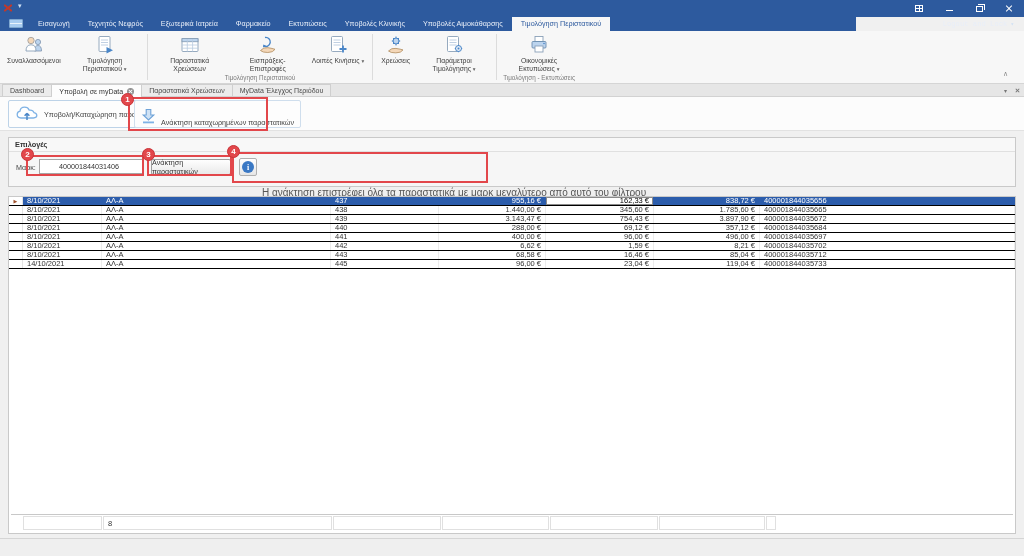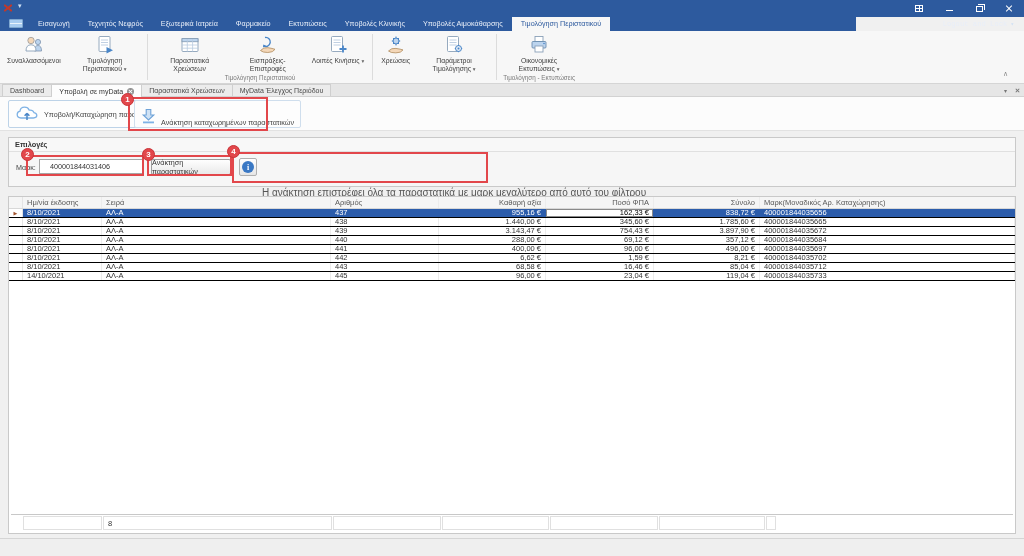--- a/index.html
+++ b/index.html
@@ -61,21 +61,21 @@
   .toolband { position:absolute; left:0; top:97px; width:1024px; height:34px; background:#fcfcfc; border-bottom:1px solid #e2e2e2; }
   .tool-btn { position:absolute; display:flex; align-items:center; gap:5px; border:1px solid #bdd3e8; border-radius:2px; background:#fdfdfd; padding:0 6px; height:28px; top:3px; font-size:7.2px; color:#444; }
   .tool-btn.submit { left:8px; }
   .tool-btn.retrieve { left:134px; border-color:#cfdeed;align-items:flex-end; }
 
   
   .panel { position:absolute; background:#f6f6f6; border:1px solid #c9c9c9; }
   .options-panel { left:8px; top:137px; width:1008px; height:50px; }
   .options-header { height:14px; line-height:14px; padding-left:6px; font-size:7.4px; font-weight:bold; color:#333; border-bottom:1px solid #e0e0e0; background:#f8f8f8; }
   .opt-label { position:absolute; left:7px; top:25px; font-size:7.2px; color:#444; }
-  .mark-input { position:absolute; left:30px; top:21px; width:104px; height:15px; border:1px solid #a6a6a6; background:#fff; font-family:"Liberation Sans",sans-serif; font-size:7.2px; padding:0 10px; color:#333; }
+  .mark-input { position:absolute; left:30px; top:21px; width:104px; height:15px; border:1px solid #a6a6a6; background:#fff; font-family:"Liberation Sans",sans-serif; font-size:7.2px; padding:0 19px; color:#333; }
   .opt-btn { position:absolute; left:142px; top:21px; width:80px; height:16px; border:1px solid #9e9e9e; border-radius:2px; background:linear-gradient(#fefefe,#e9e9e9); font-size:7.2px; color:#333; display:flex; align-items:center; justify-content:center; }
   .info-btn { position:absolute; left:230px; top:20px; width:18px; height:18px; border:1px solid #b0b0b0; border-radius:2px; background:linear-gradient(#ffffff,#e6e6e6); display:flex; align-items:center; justify-content:center; }
   .info-ball { width:12px; height:12px; border-radius:50%; background:#3a78c4; color:#fff; font-size:8px; font-weight:bold; font-family:"Liberation Serif",serif; display:flex; align-items:center; justify-content:center; }
   .info-text { position:absolute; left:253px; top:22px; font-size:10px; color:#555; white-space:nowrap;margin-top:27px; }
 
   
   .grid-panel { left:8px; top:196px; width:1008px; height:338px; background:#fff; }
   .ghead { display:flex; height:12px; background:#f5f5f5; border-bottom:1px solid #d8d8d8; }
   .gind { flex:none; width:14px; border-right:1px solid #e4e4e4; font-size:5px; line-height:9px; color:#a0522d; text-align:center; }
   .ghead .gind { background:#f5f5f5; }
@@ -301,30 +301,20 @@
   <span class="opt-label">Μαρκ:</span>
   <input class="mark-input" type="text" value="400001844031406" style="">
   <div class="opt-btn">Ανάκτηση παραστατικών</div>
   <div class="info-btn">
     <span class="info-ball">i</span>
   </div>
   <span class="info-text">Η ανάκτηση επιστρέφει όλα τα παραστατικά με μαρκ μεγαλύτερο από αυτό του φίλτρου</span>
 </div>
 
 <div class="panel grid-panel">
-  <div class="ghead">
-    <div class="gind"></div>
-    <div class="gcell col0">Ημ/νία έκδοσης</div>
-    <div class="gcell col1">Σειρά</div>
-    <div class="gcell col2">Αριθμός</div>
-    <div class="gcell col3">Καθαρή αξία</div>
-    <div class="gcell col4">Ποσό ΦΠΑ</div>
-    <div class="gcell col5">Σύνολο</div>
-    <div class="gcell col6">Μαρκ(Μοναδικός Αρ. Καταχώρησης)</div>
-  </div>
   <div id="grid-rows">
       <div class="grow sel">
         <div class="gind">▶</div>
         <div class="gcell col0">8/10/2021</div>
         <div class="gcell col1">ΑΛ-Α</div>
         <div class="gcell col2">437</div>
         <div class="gcell col3">955,16 €</div>
         <div class="gcell col4 focus">162,33 €</div>
         <div class="gcell col5">838,72 €</div>
         <div class="gcell col6">400001844035656</div>

